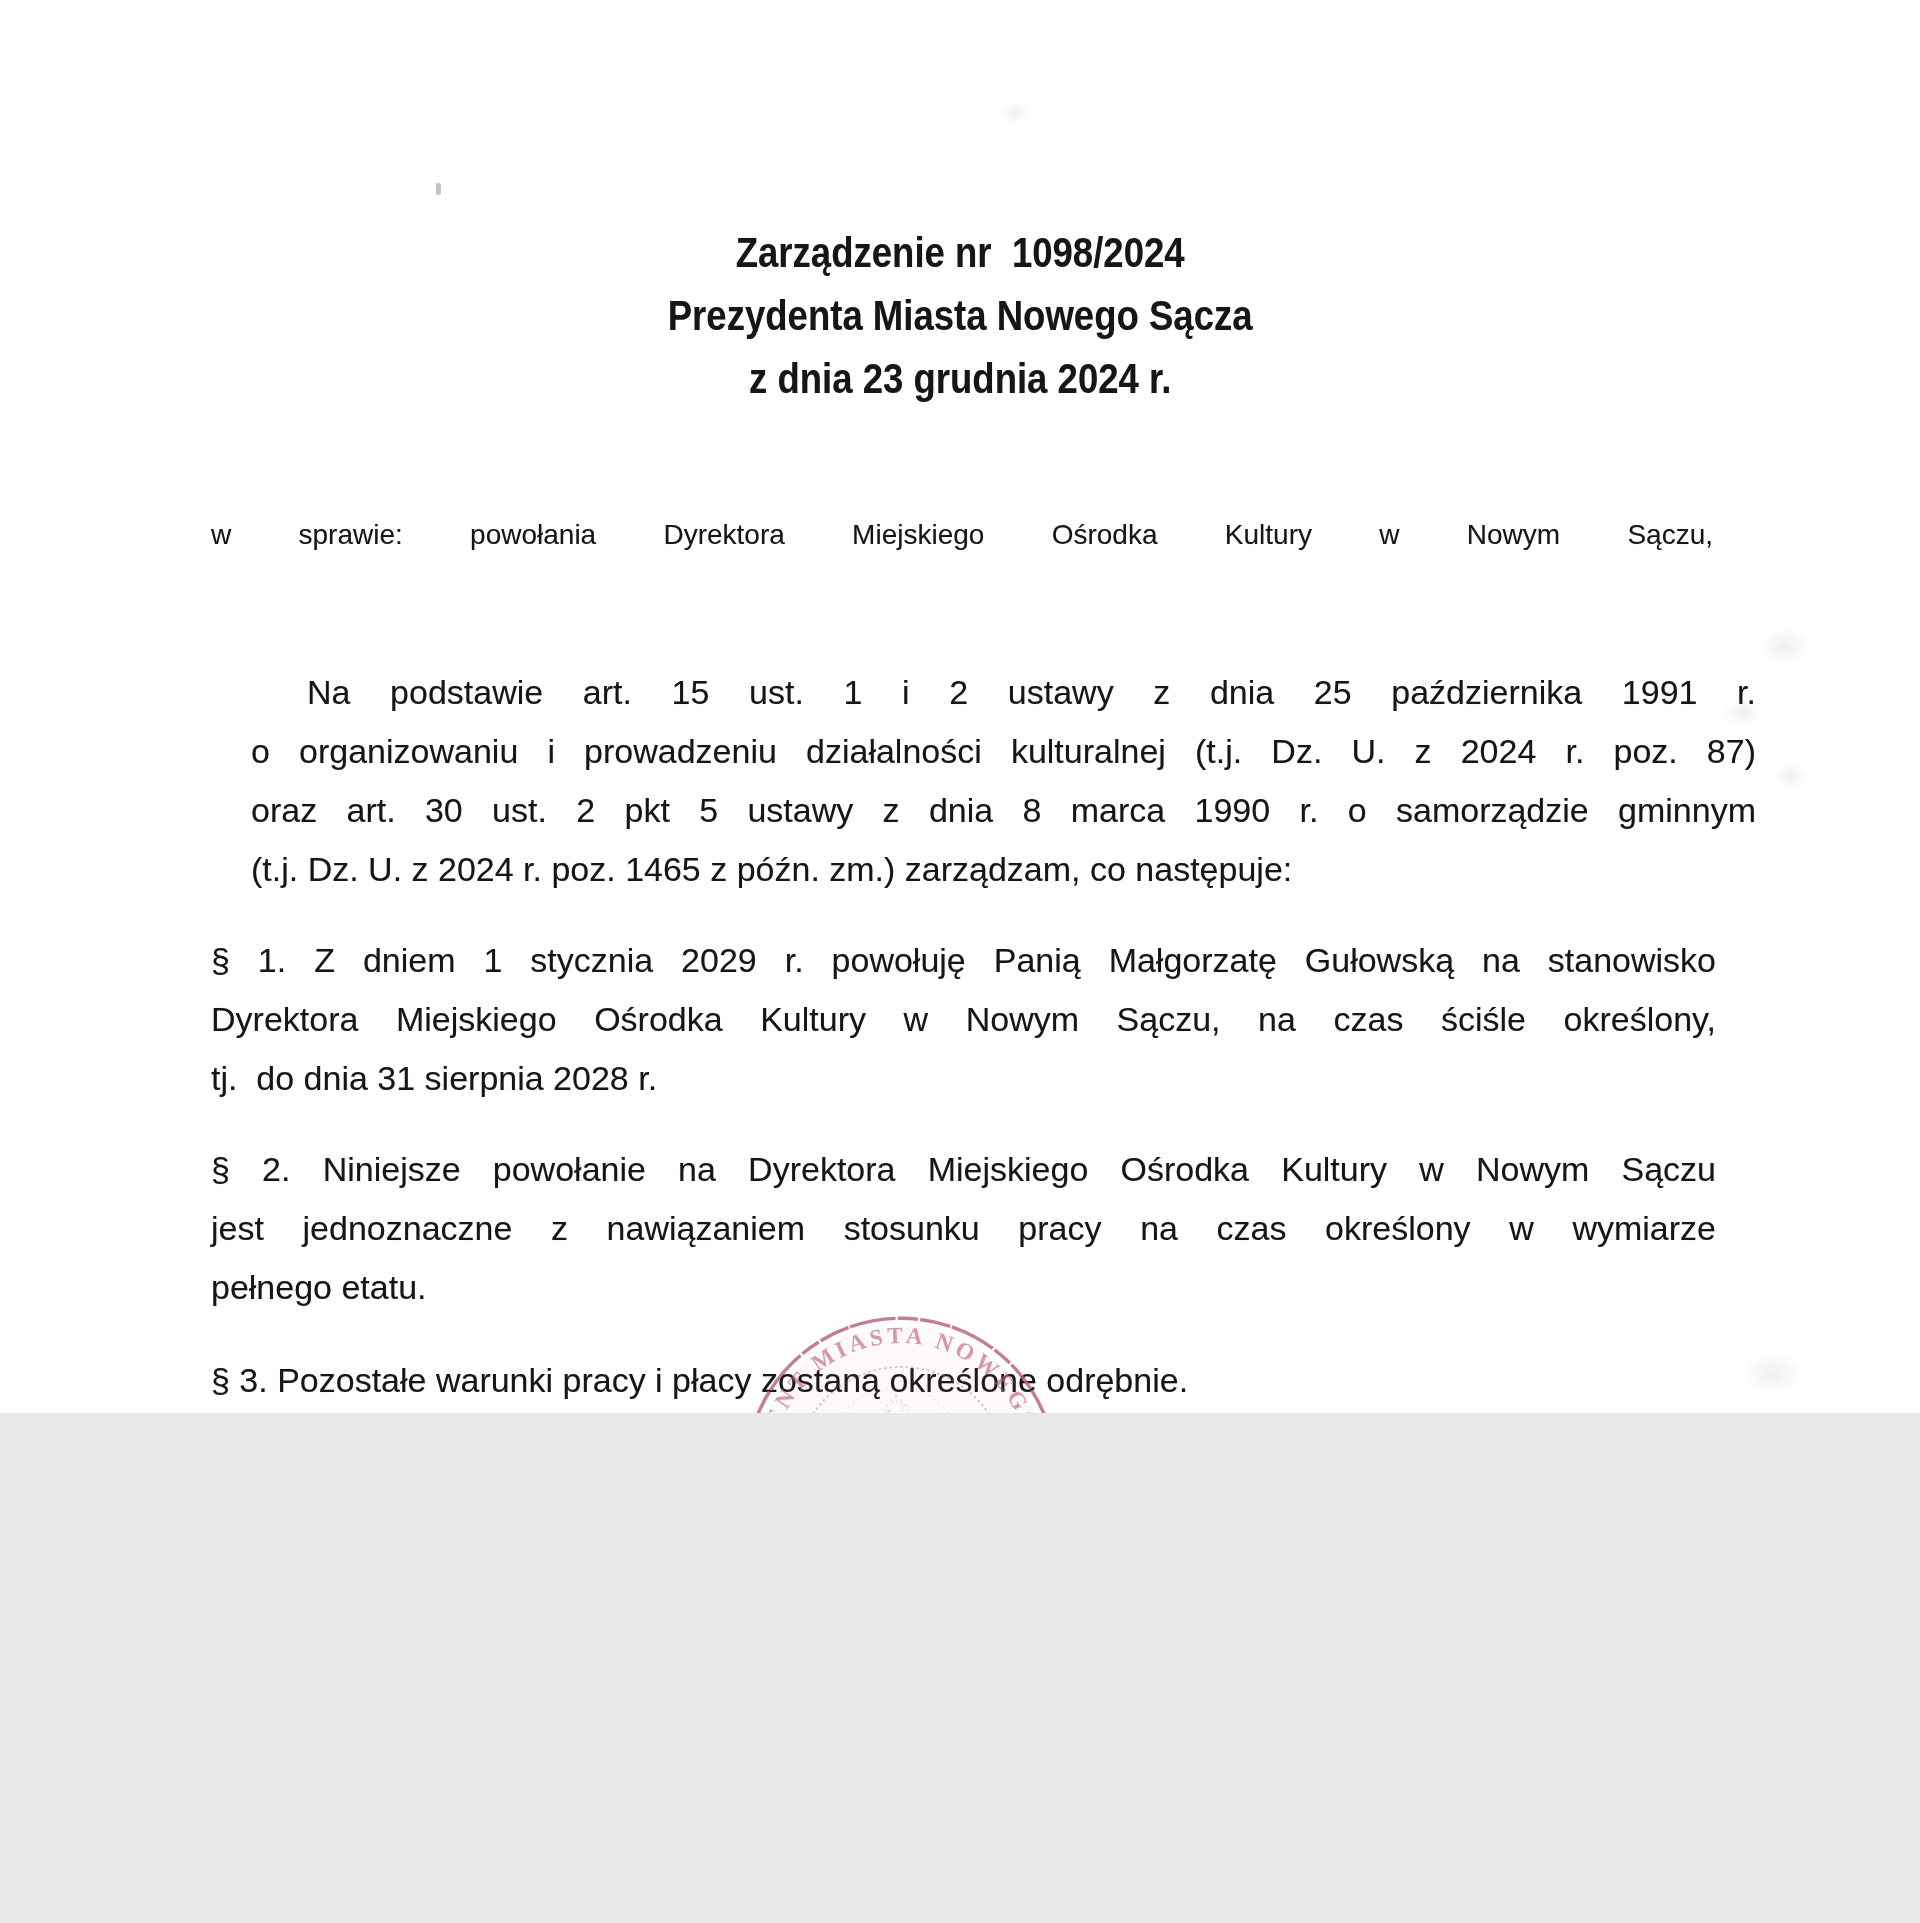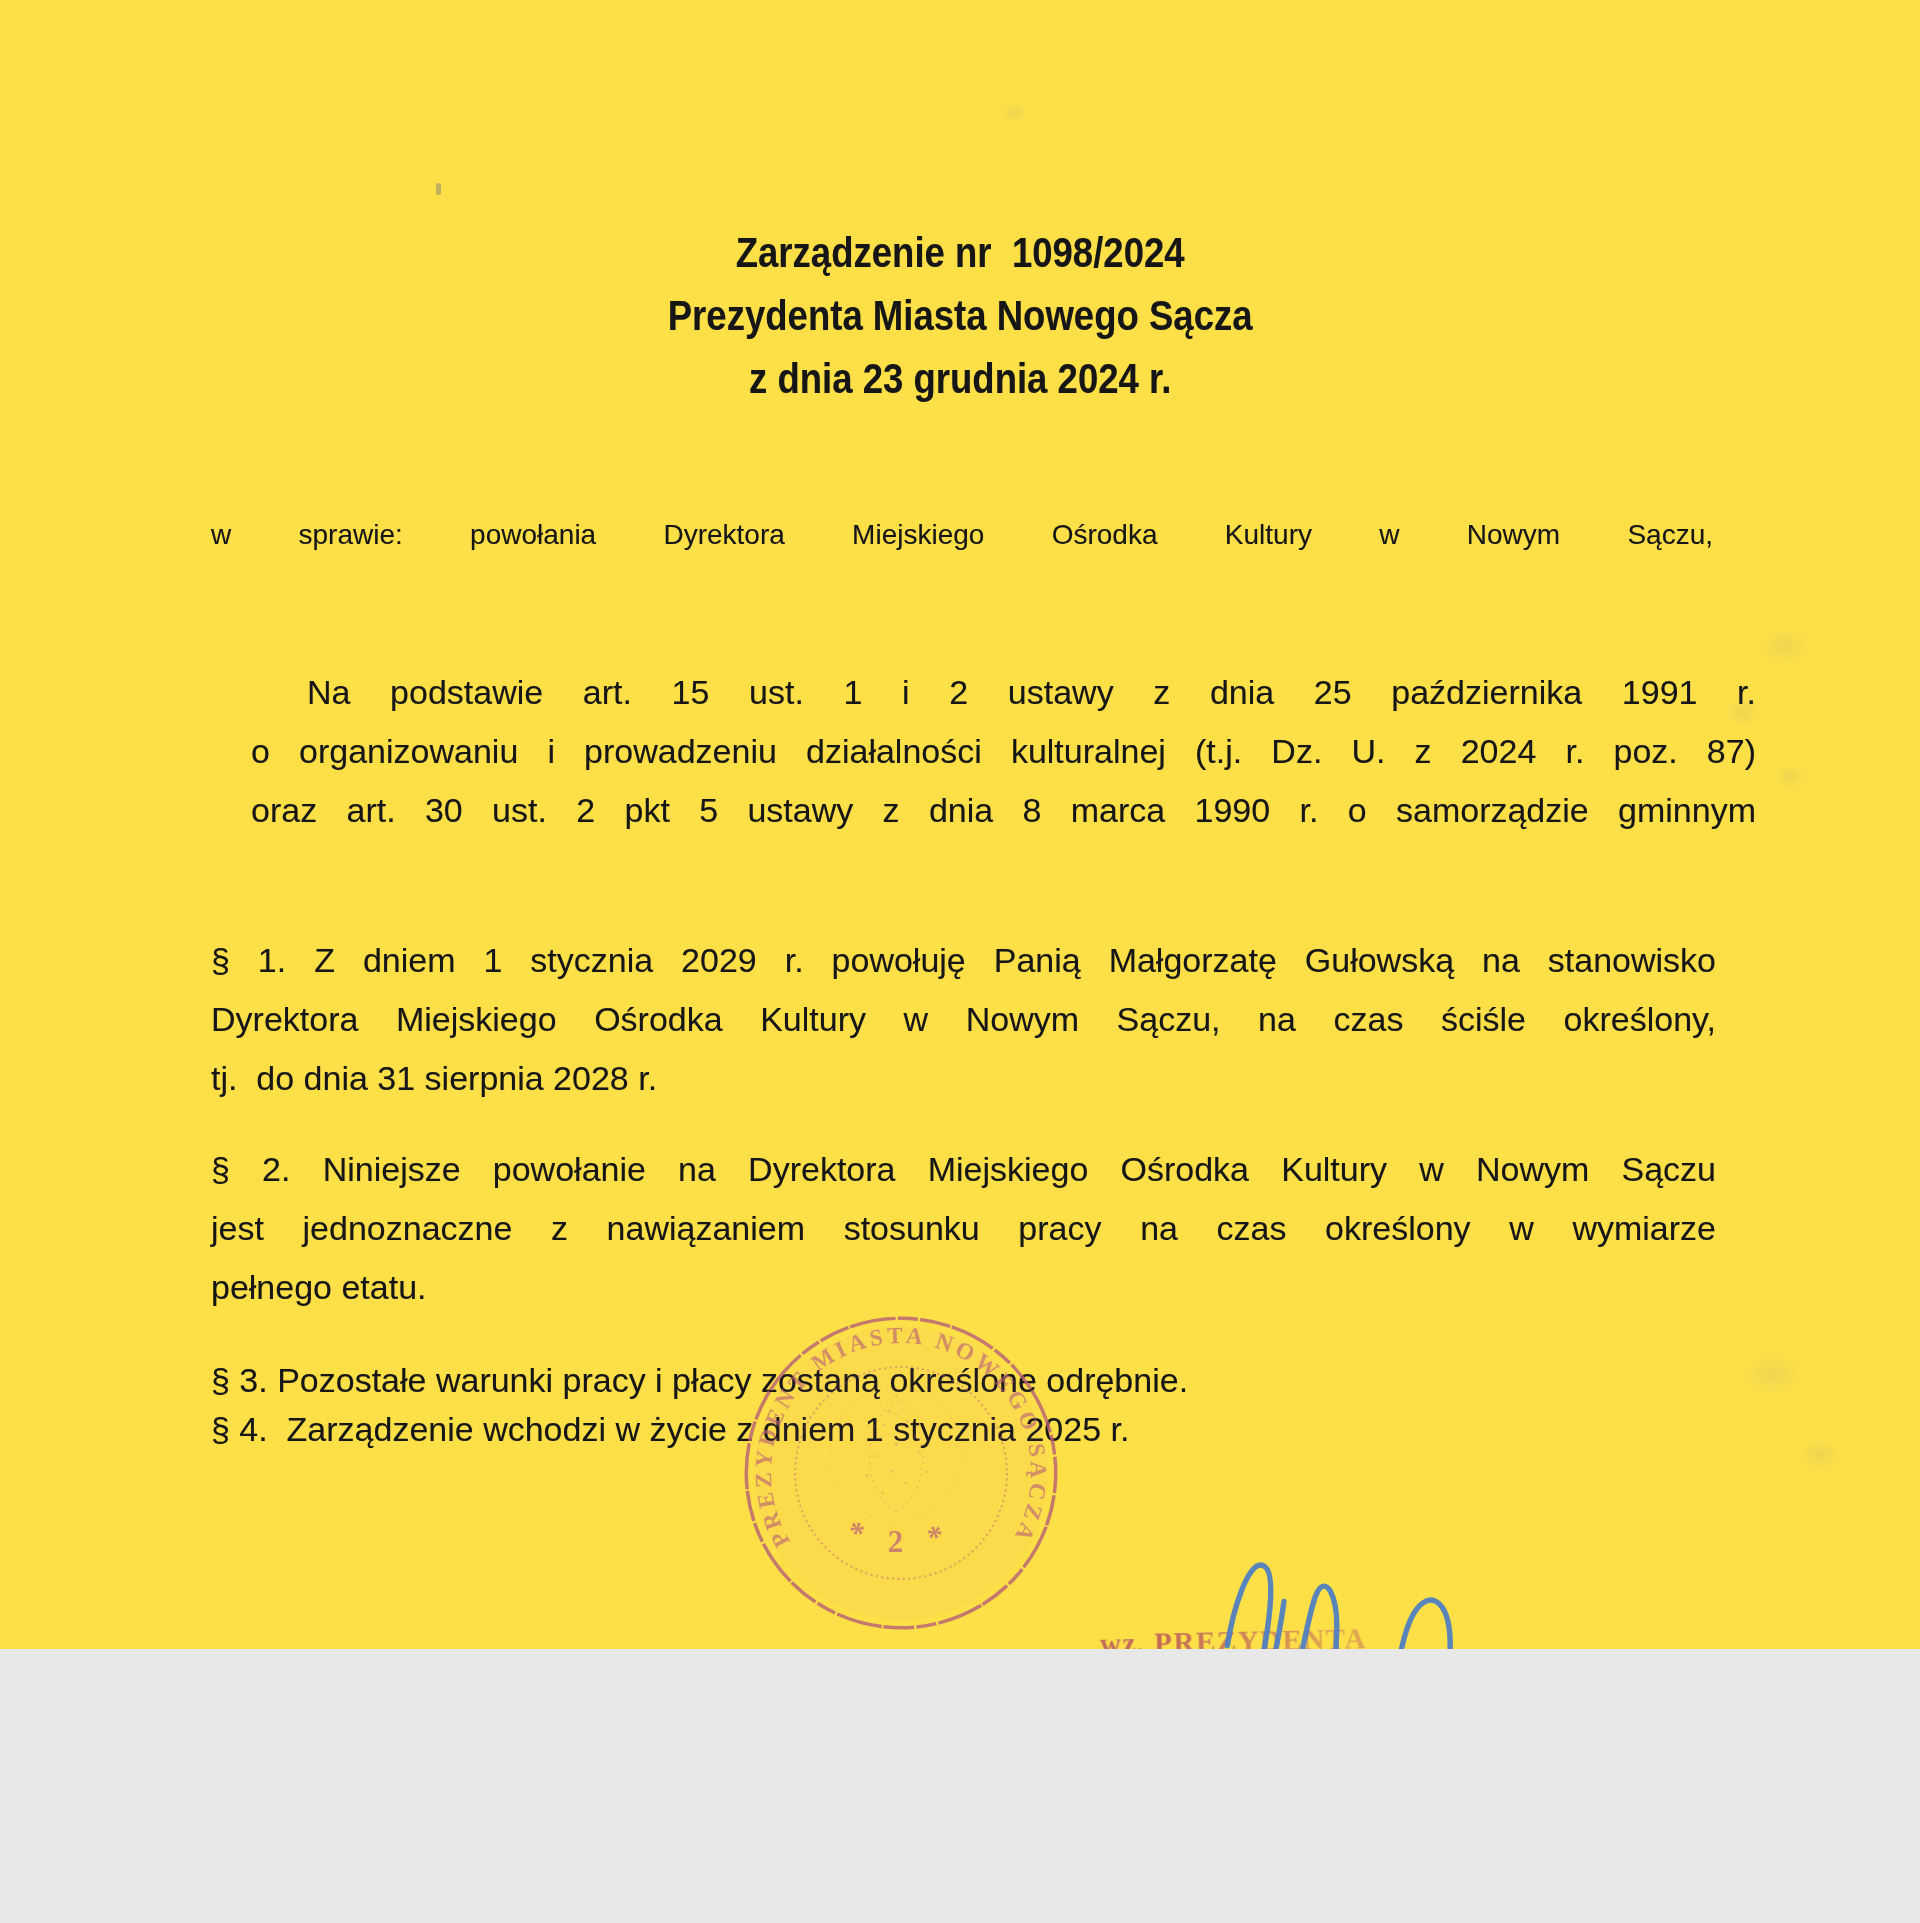--- a/index.html
+++ b/index.html
@@ -1,19 +1,19 @@
 <!DOCTYPE html>
 <html lang="pl" style="font-size:12.4px"><head>
 <meta charset="utf-8">
 <style>
   html,body { margin:0; padding:0; background:#e8e8e8; }
   .page {
     position:relative;
-    width:1921px; height:1649px;
-    background:#fde047;
+    width:1921px; height:1413px;
+    background:#ffffff;
     overflow:hidden;
     font-family:"Liberation Sans", sans-serif;
     color:#161616;
   }
   
   .txt { text-shadow:0 0 0.8px rgba(60,60,60,.35); }
   .line { white-space:pre-wrap; }
   .j { text-align:justify; text-align-last:justify; white-space:normal; }
 
   .title-block {
@@ -80,20 +80,21 @@
   </div>
 
   <div class="subject-block txt">
     <div class="line j">w sprawie: powołania Dyrektora Miejskiego Ośrodka Kultury w Nowym Sączu,</div>
   </div>
 
   <div class="body-block basis txt">
     <div class="line j">Na podstawie art. 15 ust. 1 i 2 ustawy z dnia 25 października 1991 r.</div>
     <div class="line j">o organizowaniu i prowadzeniu działalności kulturalnej (t.j. Dz. U. z 2024 r. poz. 87)</div>
     <div class="line j">oraz art. 30 ust. 2 pkt 5 ustawy z dnia 8 marca 1990 r. o samorządzie gminnym</div>
+    <div class="line">(t.j. Dz. U. z 2024 r. poz. 1465 z późn. zm.) zarządzam, co następuje:</div>
   </div>
 
   <div class="body-block par1 txt">
     <div class="line j">§ 1. Z dniem 1 stycznia 2029 r. powołuję Panią Małgorzatę Gułowską na stanowisko</div>
     <div class="line j">Dyrektora Miejskiego Ośrodka Kultury w Nowym Sączu, na czas ściśle określony,</div>
     <div class="line">tj.  do dnia 31 sierpnia 2028 r.</div>
   </div>
 
   <div class="body-block par2 txt">
     <div class="line j">§ 2. Niniejsze powołanie na Dyrektora Miejskiego Ośrodka Kultury w Nowym Sączu</div>

